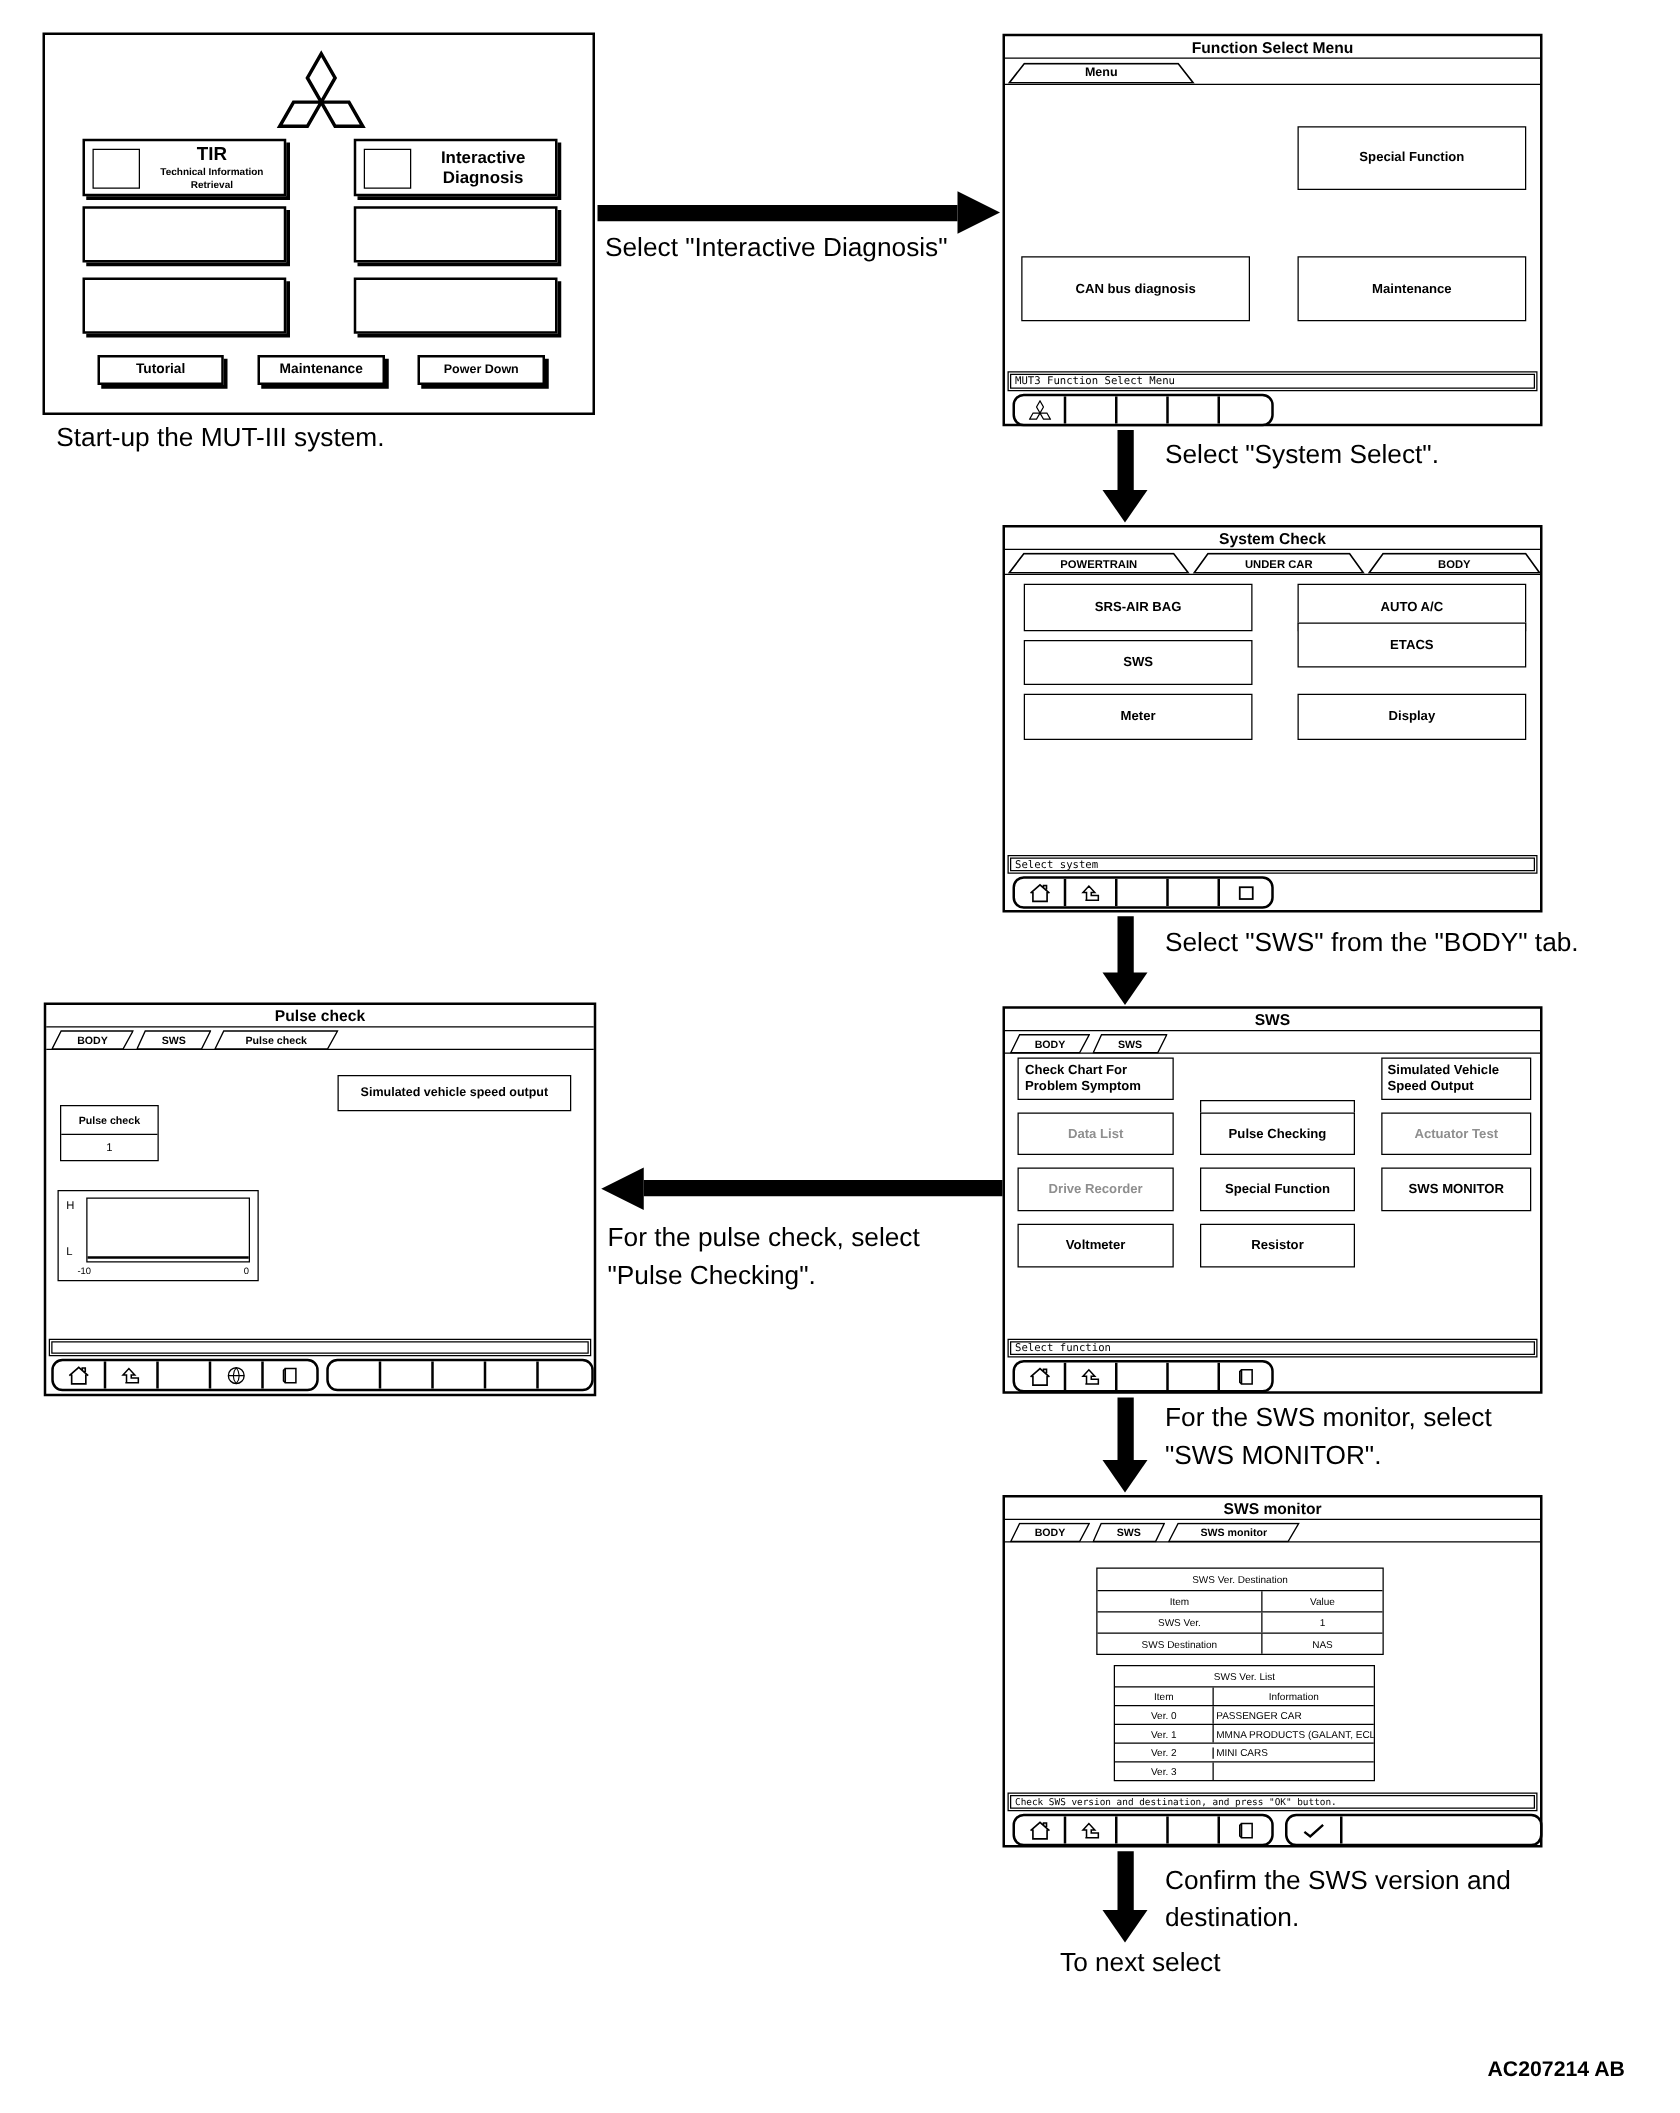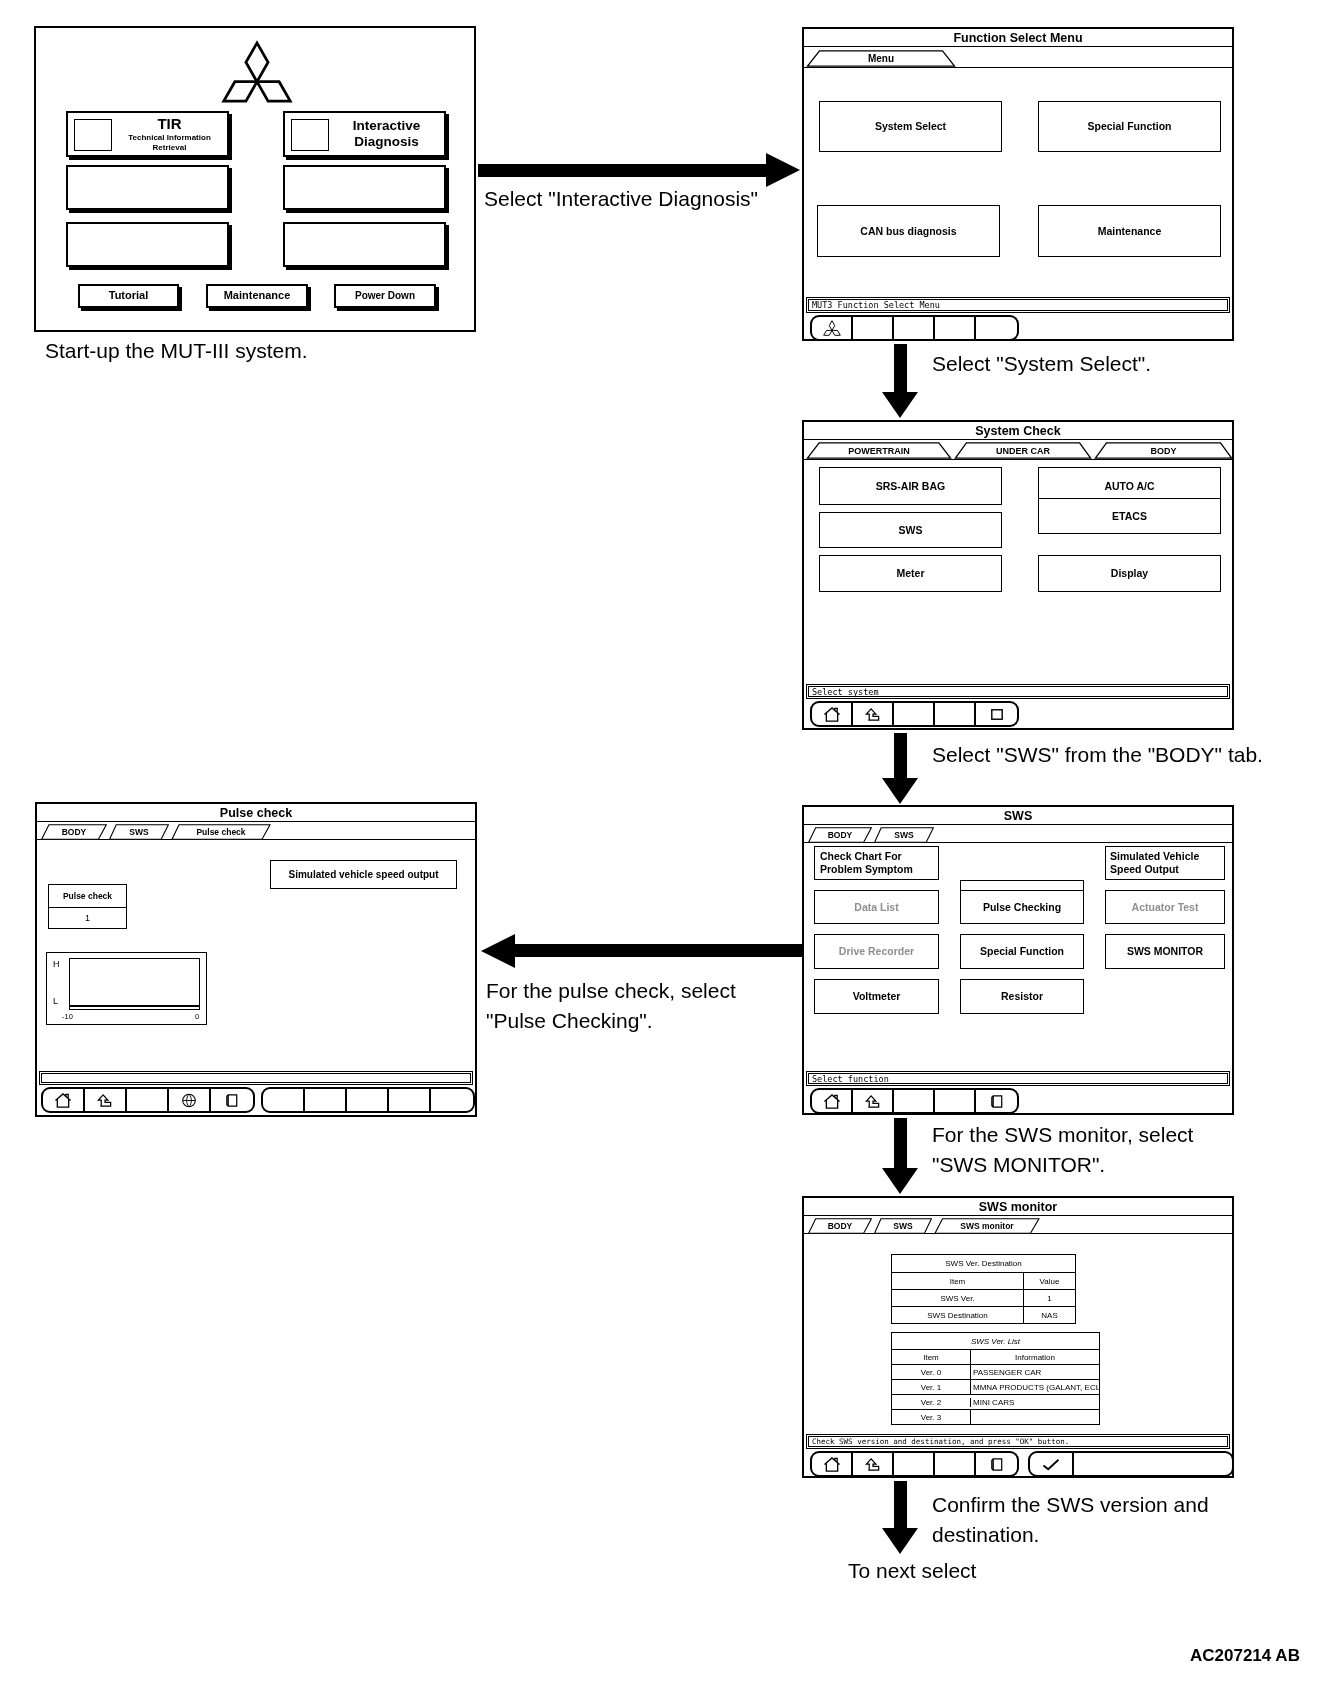--- a/index.html
+++ b/index.html
@@ -91,21 +91,20 @@
 <div class="screen" style="left:802px; top:27px; width:432px; height:314px;">
   <div class="titlebar">Function Select Menu</div>
   <div class="tabline" style="top:37.5px;"></div>
   <div class="trap" style="left:2px; top:21px; width:150px; height:17px;">
     <svg viewBox="0 0 100 20" preserveAspectRatio="none">
         <polygon points="9,1 91,1 99,19 1,19" fill="#fff" stroke="#000" stroke-width="1.3" vector-effect="non-scaling-stroke"></polygon>
       </svg>
     <div class="trap-label">Menu</div>
   </div>
 
-  <div class="btn" style="left:15px;  top:72px;  width:183px; height:51px;">System Select</div>
   <div class="btn" style="left:234px; top:72px;  width:183px; height:51px;">Special Function</div>
   <div class="btn" style="left:13px;  top:176px; width:183px; height:52px;">CAN bus diagnosis</div>
   <div class="btn" style="left:234px; top:176px; width:183px; height:52px;">Maintenance</div>
 
   <div class="status" style="left:2px; top:268px; width:424px; height:16px;">
     <div class="status-inner">MUT3 Function Select Menu</div>
   </div>
   <div class="toolbar" style="left:6px; top:286px;">
     <div class="tcell">
       <svg class="icon" width="18" height="16" viewBox="-13 -15 26 23">
@@ -343,41 +342,41 @@
       </svg>
     <div class="crumb-label">SWS</div>
   </div>
   <div class="crumb" style="left:130px; top:20px; width:106px; height:16px;">
     <svg viewBox="0 0 100 20" preserveAspectRatio="none">
         <polygon points="8,1 99,1 91,19 1,19" fill="#fff" stroke="#000" stroke-width="1.1" vector-effect="non-scaling-stroke"></polygon>
       </svg>
     <div class="crumb-label">SWS monitor</div>
   </div>
 
-  <div class="mtable" style="left:87px; top:56px; width:185px;">
+  <div class="mtable" style="left:73px; top:56px; width:230px;">
     <div class="trow" style="height:17px;">
         <div class="tc" style="flex:1;">SWS Ver. Destination</div>
       </div>
     <div class="trow" style="height:17px;">
       <div class="tc" style="width:131px;">Item</div>
       <div class="tc" style="flex:1;">Value</div>
     </div>
     <div class="trow" style="height:17px;">
       <div class="tc" style="width:131px;">SWS Ver.</div>
       <div class="tc" style="flex:1;">1</div>
     </div>
     <div class="trow" style="height:17px;">
       <div class="tc" style="width:131px;">SWS Destination</div>
       <div class="tc" style="flex:1;">NAS</div>
     </div>
   </div>
 
   <div class="mtable" style="left:87px; top:134px; width:209px;">
     <div class="trow" style="height:16px;">
-        <div class="tc" style="flex:1;font-style:italic;">SWS Ver. List</div>
+        <div class="tc" style="flex:1;">SWS Ver. List</div>
       </div>
     <div class="trow" style="height:15px;">
       <div class="tc" style="width:78px;">Item</div>
       <div class="tc" style="flex:1;">Information</div>
     </div>
     <div class="trow" style="height:15px;">
       <div class="tc" style="width:78px;">Ver. 0</div>
       <div class="tc left" style="flex:1;">PASSENGER CAR</div>
     </div>
     <div class="trow" style="height:15px;">

